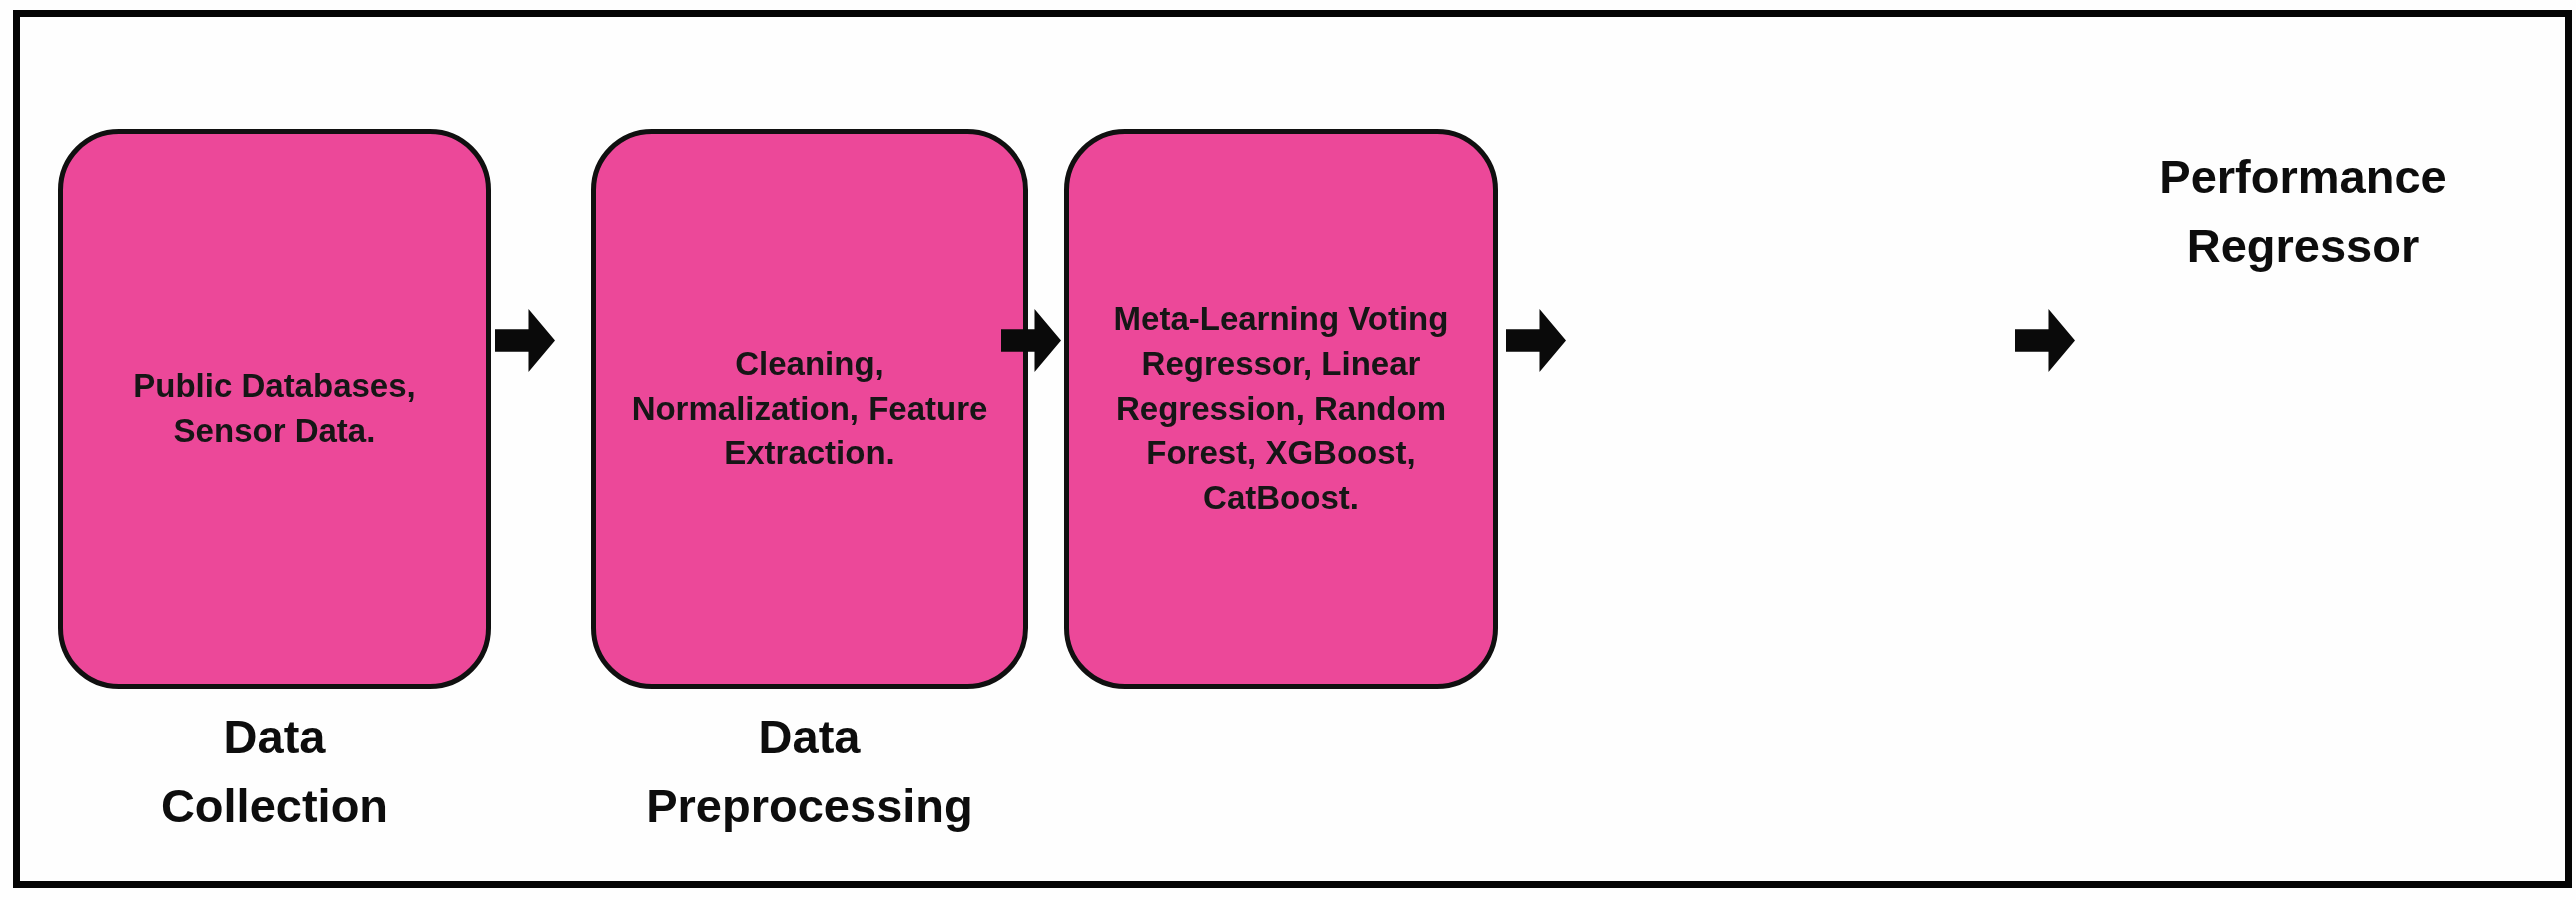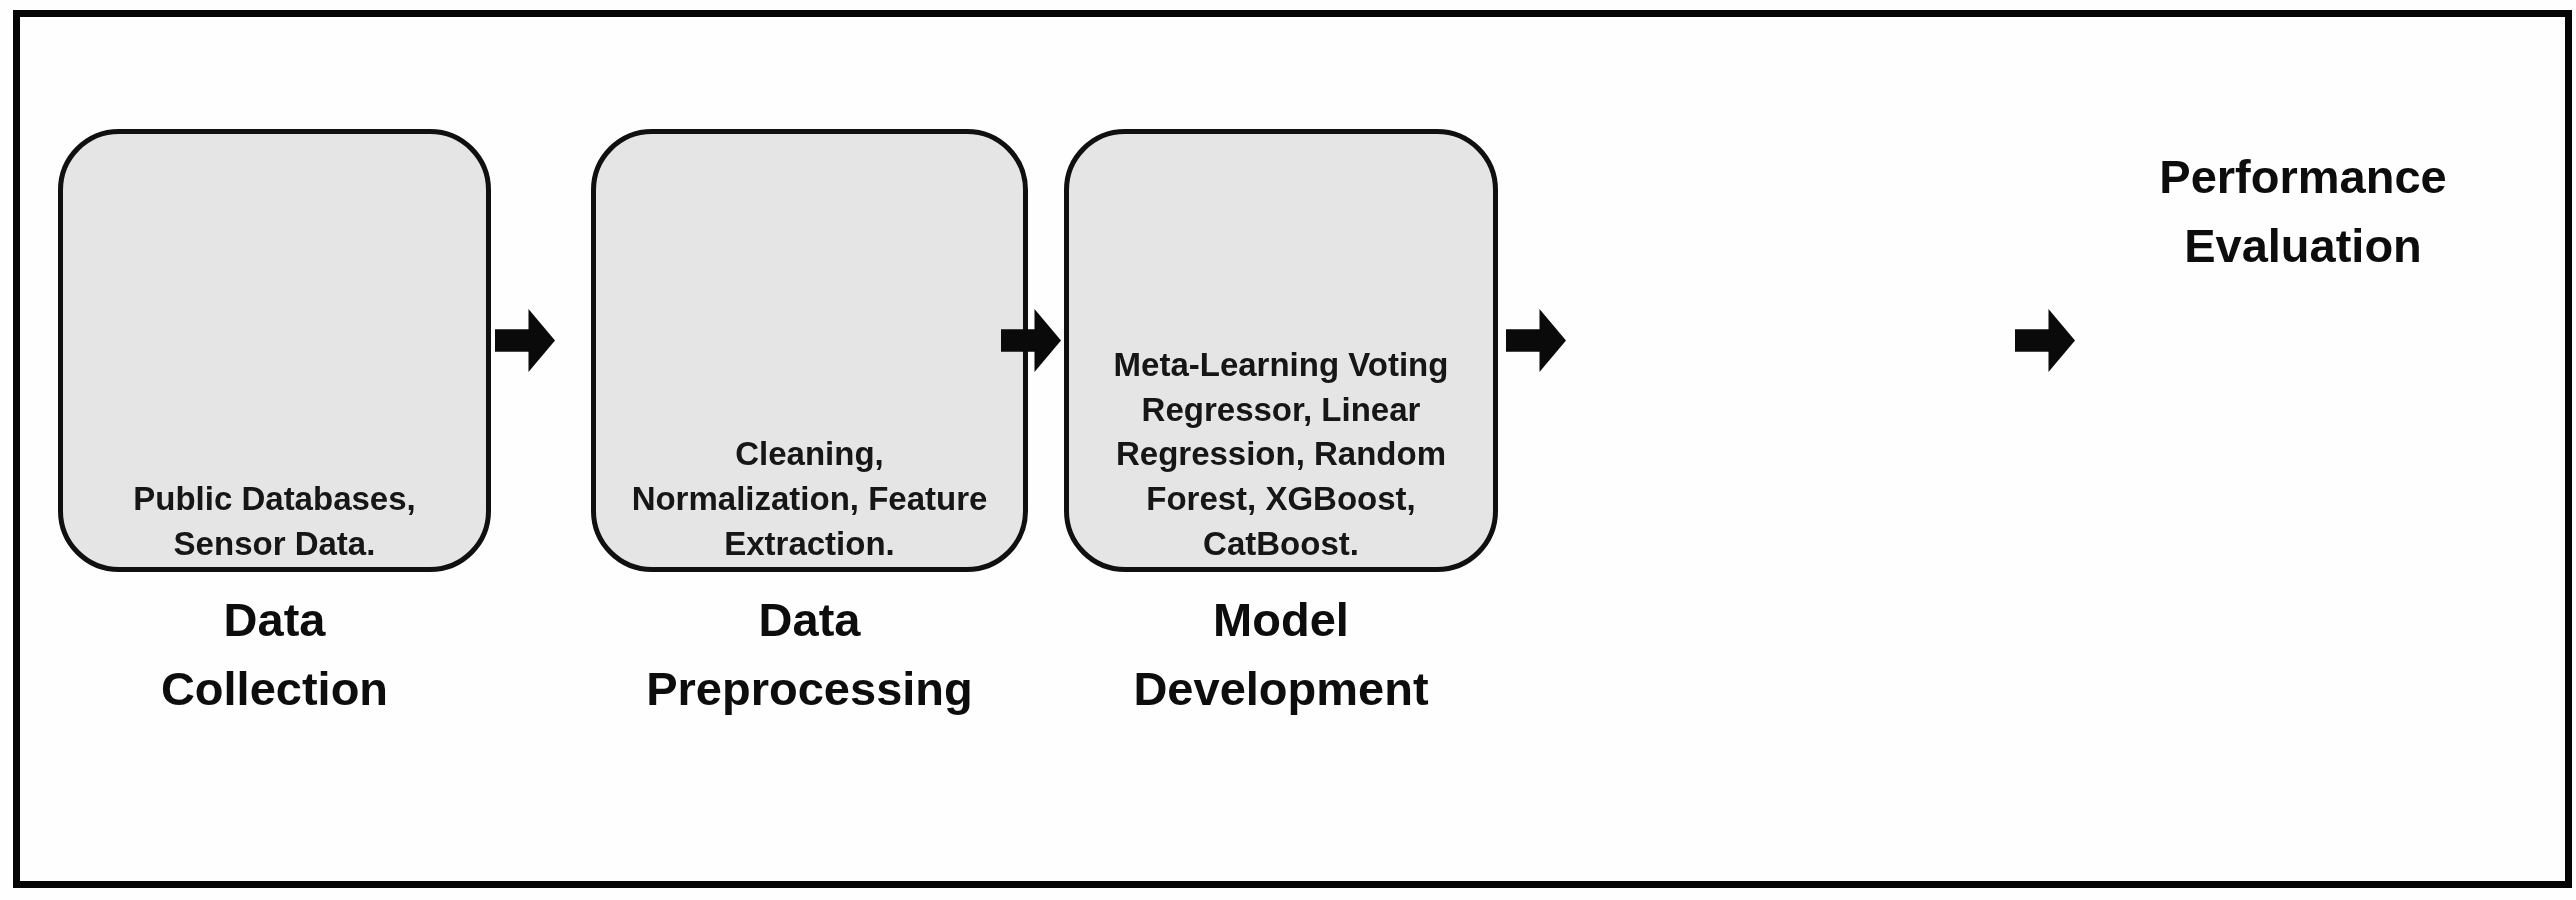--- a/index.html
+++ b/index.html
@@ -26,26 +26,26 @@
     box-sizing: border-box;
     background: transparent;
   }
   .stage {
     position: absolute;
     top: 129px;
   }
   .stage-box {
     box-sizing: border-box;
     width: 100%;
-    height: 443px;
+    height: 560px;
     border: 5.6px solid #101010;
     border-radius: 61px;
-    background: #e5e5e5;
+    background: #ec4899;
     display: flex;
-    align-items: flex-end;
+    align-items: center;
     justify-content: center;
   }
   .box-text {
     white-space: pre;
     text-align: center;
     font-size: 33px;
     font-weight: 600;
     line-height: 1.36;
     color: #161616;
   }
@@ -108,30 +108,28 @@
   </div>
 
   <div class="stage" id="stage-2">
     <div class="stage-box">
       <div class="box-text">Meta-Learning Voting
 Regressor, Linear
 Regression, Random
 Forest, XGBoost,
 CatBoost.</div>
     </div>
-    <div class="stage-label">Model
-Development</div>
   </div>
 
   <div class="stage" id="stage-3">
   </div>
 
   <div class="stage" id="stage-4">
     <div class="stage-label">Performance
-Evaluation</div>
+Regressor</div>
   </div>
 
   <div class="flow-arrow" id="arrow-0">
     <svg viewBox="0 0 86 90" xmlns="http://www.w3.org/2000/svg" aria-hidden="true">
       <polygon points="0,29 48,29 48,0 86,45 48,90 48,61 0,61" fill="#0a0a0a"></polygon>
     </svg>
   </div>
   <div class="flow-arrow" id="arrow-1">
     <svg viewBox="0 0 86 90" xmlns="http://www.w3.org/2000/svg" aria-hidden="true">
       <polygon points="0,29 48,29 48,0 86,45 48,90 48,61 0,61" fill="#0a0a0a"></polygon>

